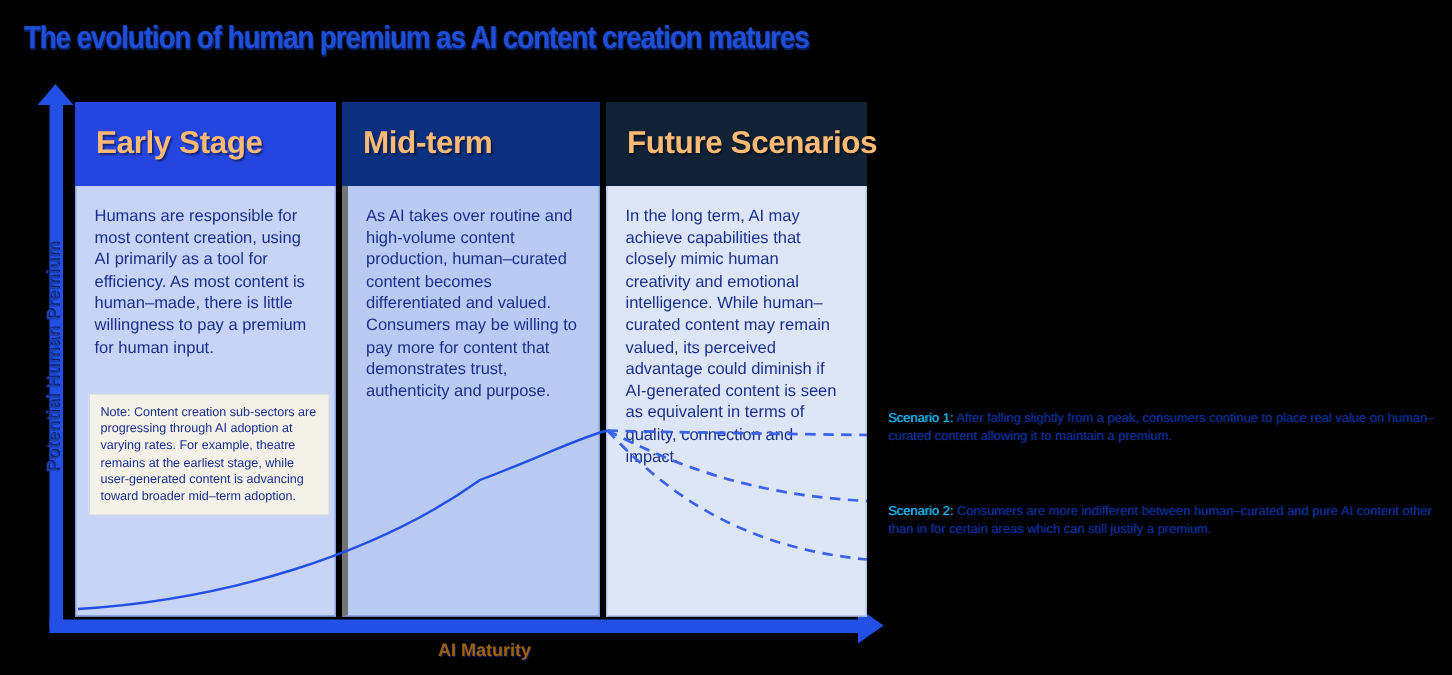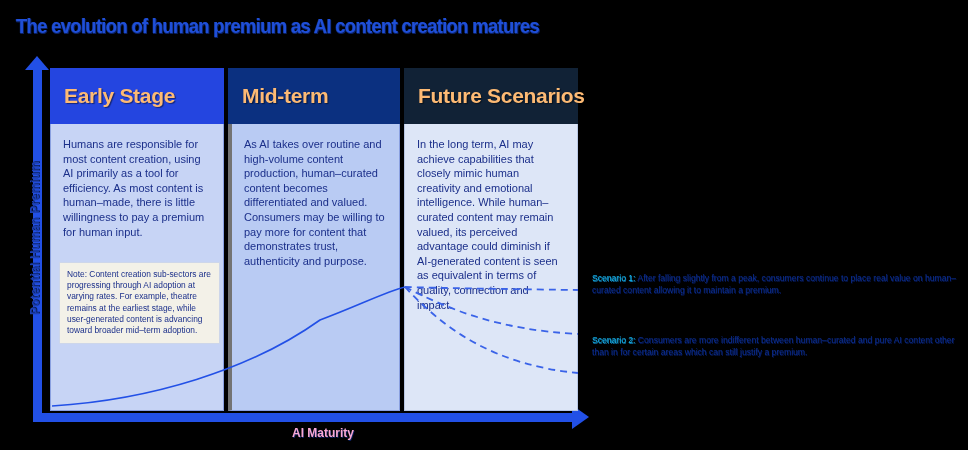--- a/index.html
+++ b/index.html
@@ -26,21 +26,21 @@
     border-top:12.5px solid transparent;border-bottom:12.5px solid transparent;border-left:17px solid #2250e6;}
 
   #y-axis-label{
     position:absolute;left:-57px;top:228px;width:190px;height:20px;
     transform:rotate(-90deg);transform-origin:center center;
     text-align:center;color:#1c3fb0;font-weight:bold;font-size:12px;
     text-shadow:0.7px 0.7px 0 #0b2060;letter-spacing:0.2px;
   }
   #x-axis-label{
     position:absolute;left:233px;top:426px;width:180px;text-align:center;
-    color:#f9a8d4;font-weight:bold;font-size:12px;text-shadow:0.7px 0.7px 0 #0b2060;
+    color:#a16207;font-weight:bold;font-size:12px;text-shadow:0.7px 0.7px 0 #0b2060;
   }
 
   
   .panel{position:absolute;top:68px;}
   .panel-head{height:56px;position:relative;}
   .panel-head span{
     position:absolute;left:14px;top:50%;transform:translateY(-50%);
     color:#fdba74;font-family:"Liberation Sans Narrow","Liberation Sans",sans-serif;
     font-weight:bold;font-size:21px;letter-spacing:-0.3px;white-space:nowrap;
     text-shadow:1.2px 1.2px 1px rgba(0,0,0,.45);

